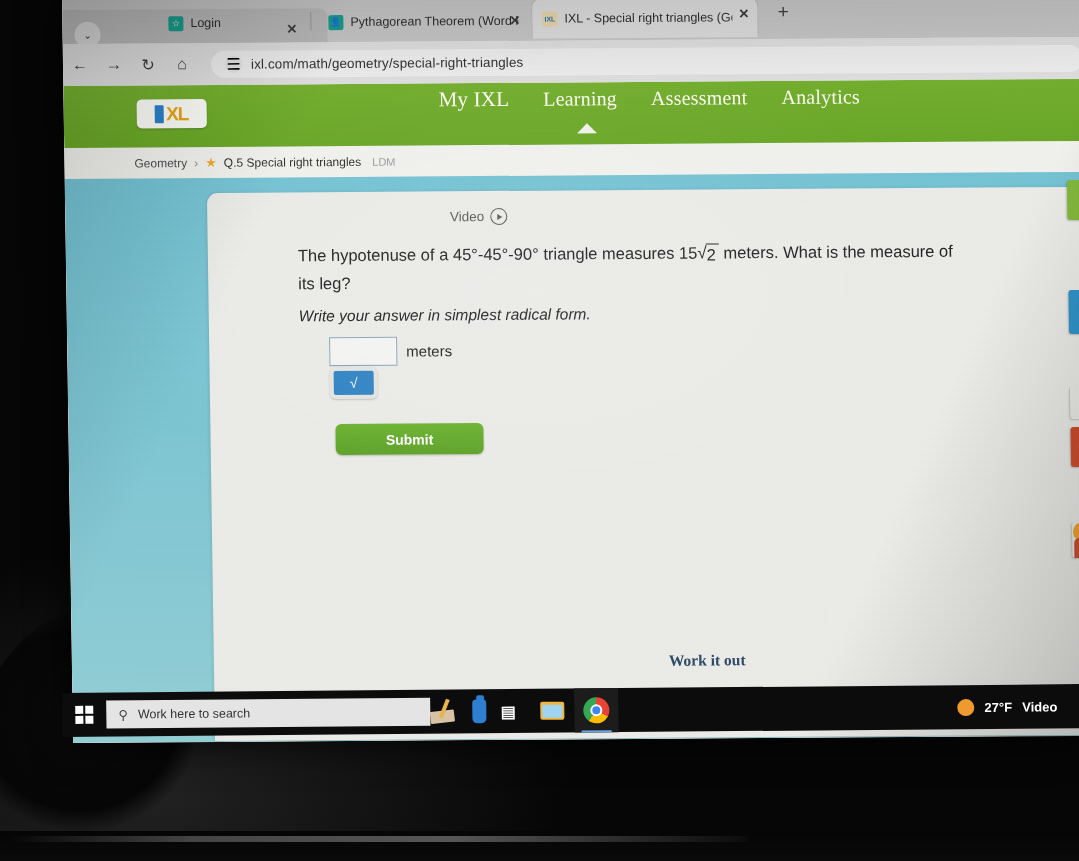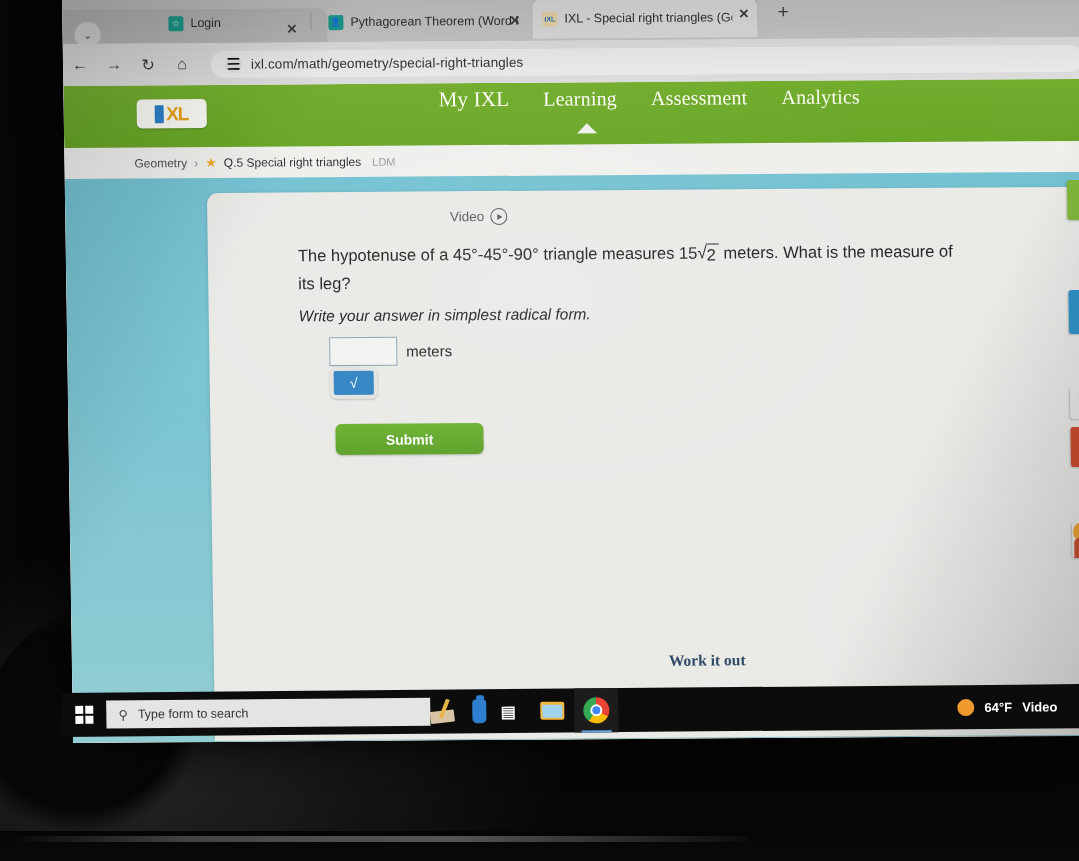--- a/index.html
+++ b/index.html
@@ -290,40 +290,40 @@
     <div class="winlogo">
       <span class="winsq">
           <i></i>
           <i></i>
           <i></i>
           <i></i>
         </span>
     </div>
     <div class="searchbox">
       <span style="font-size:13px;color:#444;">⚲</span>
-      <span class="searchtxt">Type form to search</span>
+      <span class="searchtxt">Work here to search</span>
     </div>
     <div class="tb-icon" style="width:56px;">
       <span class="tb-pencil">
           <span class="pg"></span>
           <span class="pn"></span>
         </span>
       <span class="tb-bottle"></span>
     </div>
     <div class="tb-icon">
       <span class="tb-taskview">▤</span>
     </div>
     <div class="tb-icon">
       <span class="tb-folder"></span>
     </div>
     <div class="tb-icon" style="position:relative;background:#1c1c1c;">
       <span class="tb-chrome"></span>
       <span class="tbactive" style="left:7px;"></span>
     </div>
     <div class="weather">
       <span class="sun"></span>
-      <span>64°F</span>
+      <span>27°F</span>
       <span>Video</span>
     </div>
   </div>
 
   <div class="laptopbezel"></div>
 </div>
 
 </body></html>

